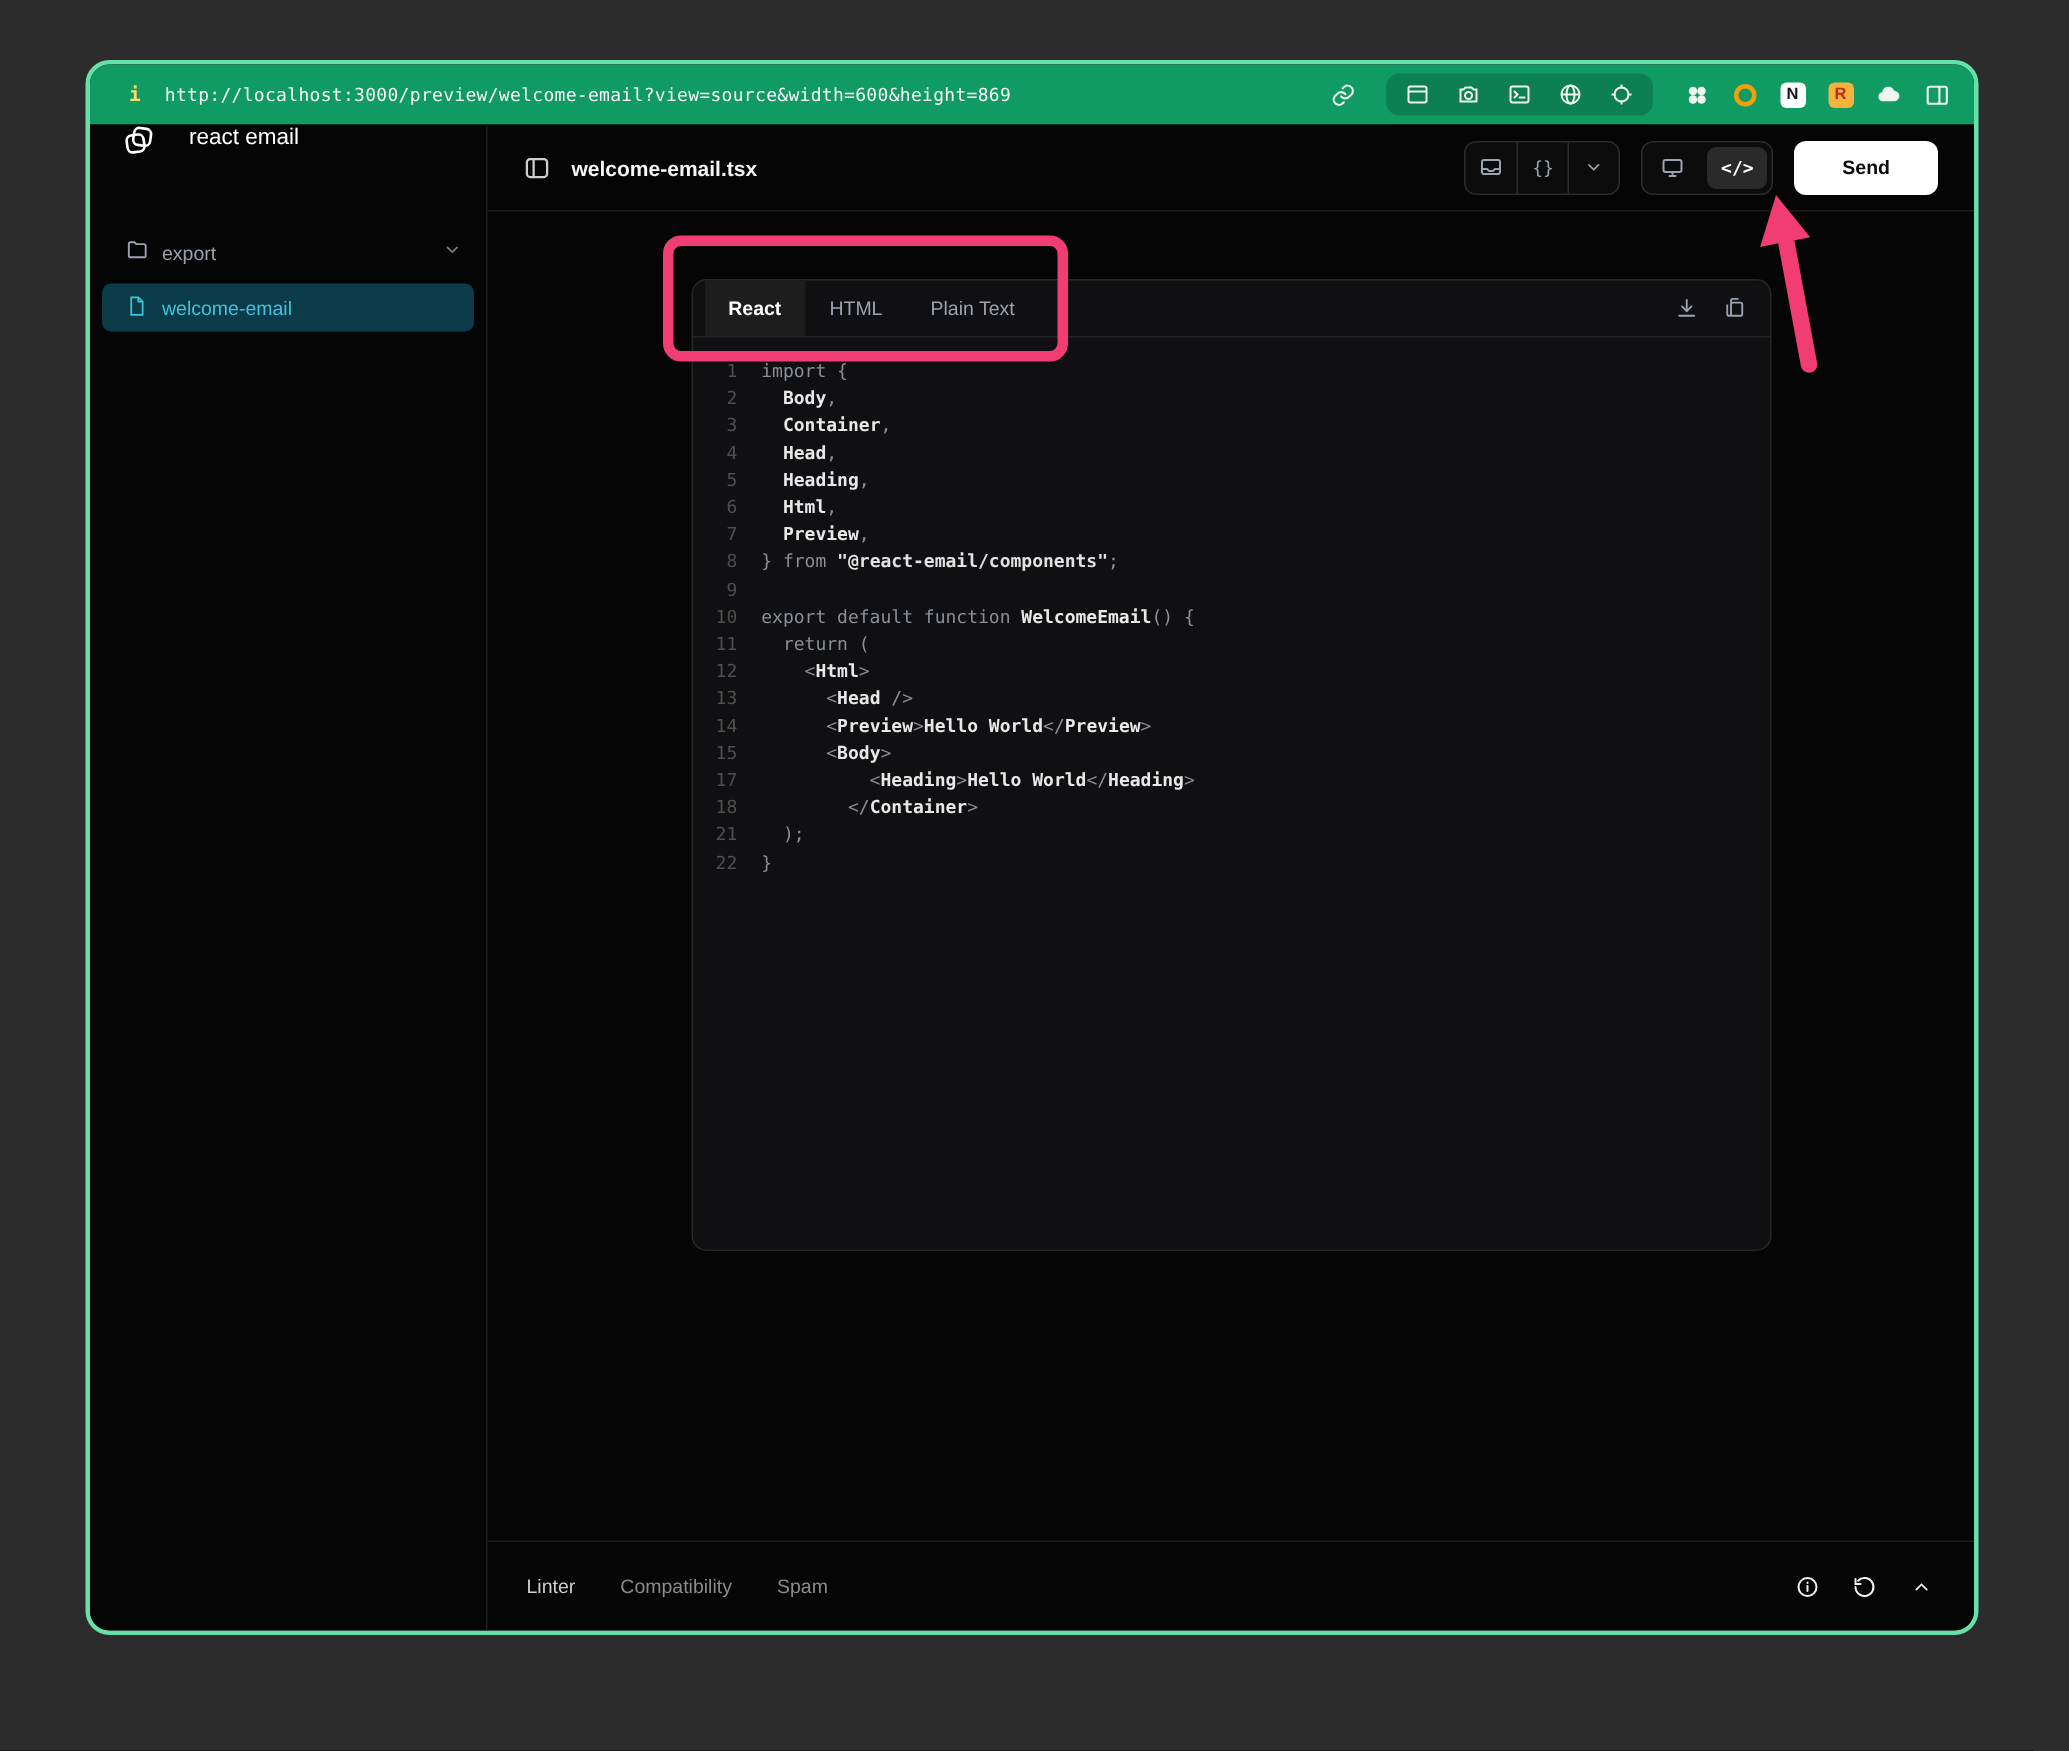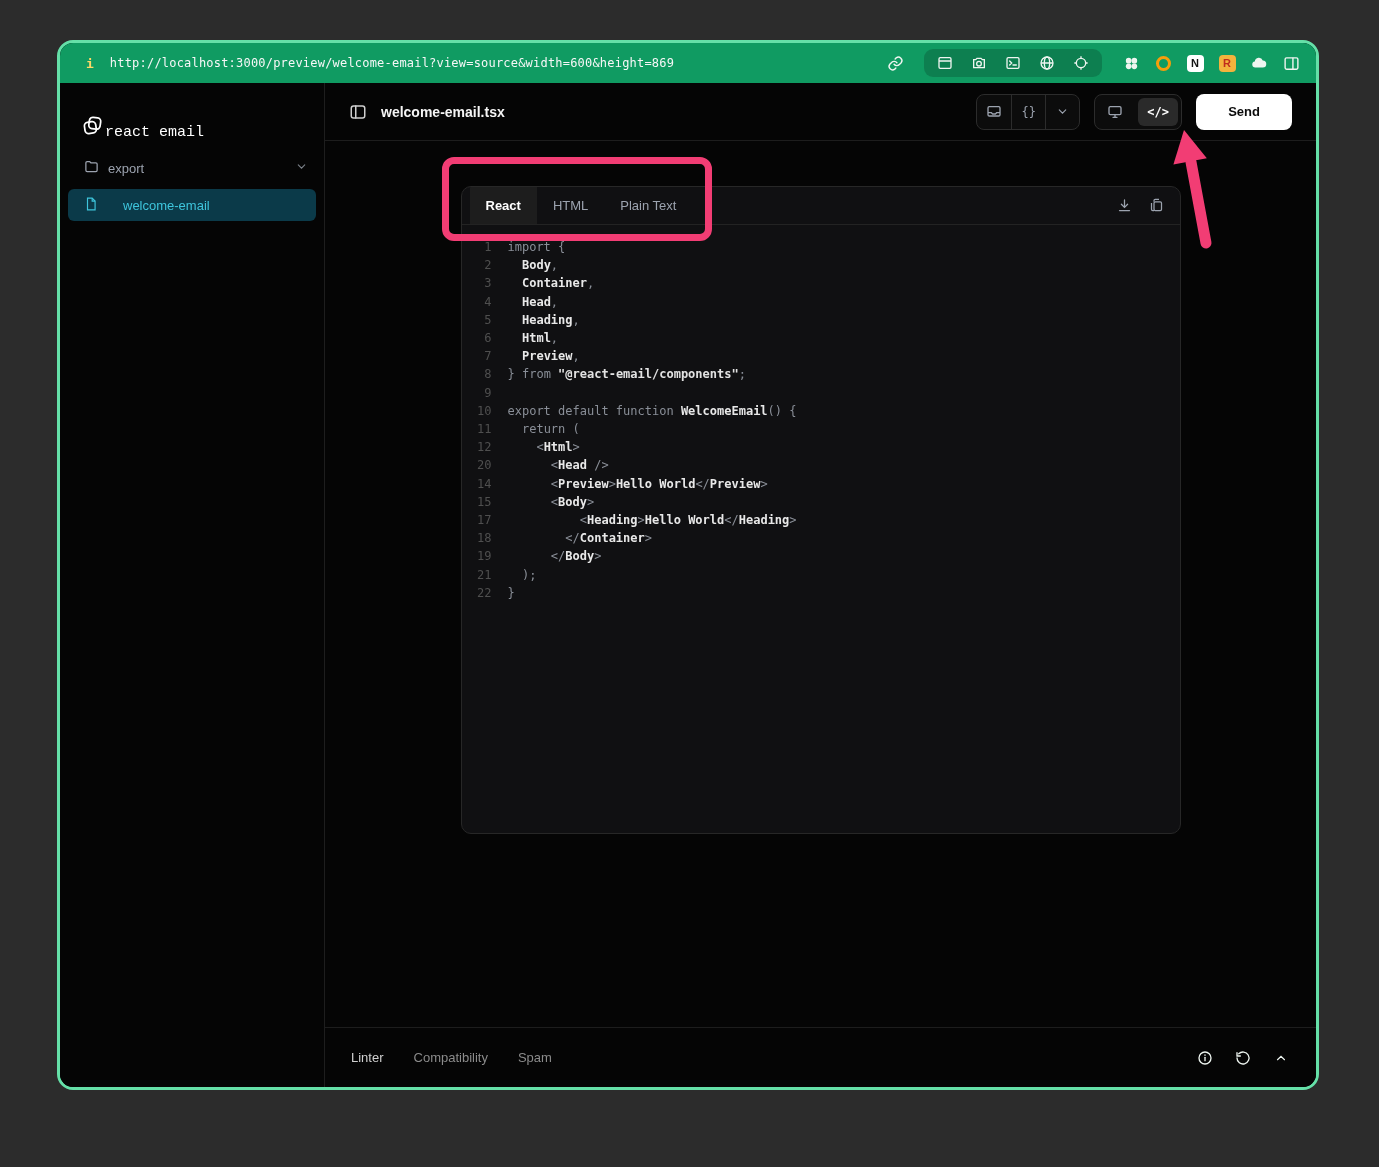--- a/index.html
+++ b/index.html
@@ -48,30 +48,30 @@
   .tile{ width:17px; height:17px; border-radius:4px; display:flex; align-items:center; justify-content:center; font-size:11px; font-weight:700; }
   .tile-n{ background:#ffffff; color:#141414; }
   .tile-r{ background:#f3b33d; color:#c02c1d; }
   .ring{ width:15px; height:15px; border-radius:50%; border:3px solid #f59e0b; }
 
   
   .app{ display:flex; height:calc(100% - 40px); background:#050505; }
 
   
   .sidebar{ width:265px; border-right:1px solid #1e1e1e; display:flex; flex-direction:column; }
-  .logo-row{ height:58px; display:flex; align-items:flex-end; gap:2px; padding:0 22px;font-family:Liberation Mono, monospace; }
+  .logo-row{ height:58px; display:flex; align-items:flex-start; gap:23px; padding:0 22px; }
   .logo-glyph{ color:#fff; }
   .logo-text{ color:#ffffff; font-size:15px; }
   .folder-row{
     display:flex; align-items:center; gap:9px; padding:0 16px 0 24px; height:34px; margin-top:10px;
     color:var(--muted); font-size:13px; cursor:pointer;
   }
   .folder-row .chev{ margin-left:auto; color:#7b8189; }
   .email-item{
-    display:flex; align-items:center; gap:25px; height:32px; margin:4px 8px 0 8px; padding:0 16px;
+    display:flex; align-items:center; gap:10px; height:32px; margin:4px 8px 0 8px; padding:0 16px;
     border-radius:6px; background:var(--sel-bg); color:var(--sel-fg); font-size:13px; cursor:pointer;
   }
 
   
   .main{ flex:1; display:flex; flex-direction:column; min-width:0; }
   .main-header{
     height:58px; border-bottom:1px solid #1d1d1d; display:flex; align-items:center;
     padding:0 24px; gap:14px;
   }
   .collapse-btn{ color:#cfcfcf; display:flex; cursor:pointer; }
@@ -325,26 +325,25 @@
                 <div class="code-line"><span class="ln">3</span><span class="lt"><span class="t-pn">  </span><span class="t-cp">Container</span><span class="t-pn">,</span></span></div>
                 <div class="code-line"><span class="ln">4</span><span class="lt"><span class="t-pn">  </span><span class="t-cp">Head</span><span class="t-pn">,</span></span></div>
                 <div class="code-line"><span class="ln">5</span><span class="lt"><span class="t-pn">  </span><span class="t-cp">Heading</span><span class="t-pn">,</span></span></div>
                 <div class="code-line"><span class="ln">6</span><span class="lt"><span class="t-pn">  </span><span class="t-cp">Html</span><span class="t-pn">,</span></span></div>
                 <div class="code-line"><span class="ln">7</span><span class="lt"><span class="t-pn">  </span><span class="t-cp">Preview</span><span class="t-pn">,</span></span></div>
                 <div class="code-line"><span class="ln">8</span><span class="lt"><span class="t-pn">} </span><span class="t-kw">from </span><span class="t-st">"@react-email/components"</span><span class="t-pn">;</span></span></div>
                 <div class="code-line"><span class="ln">9</span><span class="lt"> </span></div>
                 <div class="code-line"><span class="ln">10</span><span class="lt"><span class="t-kw">export default function </span><span class="t-cp">WelcomeEmail</span><span class="t-pn">() {</span></span></div>
                 <div class="code-line"><span class="ln">11</span><span class="lt"><span class="t-pn">  </span><span class="t-kw">return</span><span class="t-pn"> (</span></span></div>
                 <div class="code-line"><span class="ln">12</span><span class="lt"><span class="t-pn">    &lt;</span><span class="t-cp">Html</span><span class="t-pn">&gt;</span></span></div>
-                <div class="code-line"><span class="ln">20</span><span class="lt"><span class="t-pn">      &lt;</span><span class="t-cp">Head</span><span class="t-pn"> /&gt;</span></span></div>
+                <div class="code-line"><span class="ln">13</span><span class="lt"><span class="t-pn">      &lt;</span><span class="t-cp">Head</span><span class="t-pn"> /&gt;</span></span></div>
                 <div class="code-line"><span class="ln">14</span><span class="lt"><span class="t-pn">      &lt;</span><span class="t-cp">Preview</span><span class="t-pn">&gt;</span><span class="t-tx">Hello World</span><span class="t-pn">&lt;/</span><span class="t-cp">Preview</span><span class="t-pn">&gt;</span></span></div>
                 <div class="code-line"><span class="ln">15</span><span class="lt"><span class="t-pn">      &lt;</span><span class="t-cp">Body</span><span class="t-pn">&gt;</span></span></div>
                 <div class="code-line"><span class="ln">17</span><span class="lt"><span class="t-pn">          &lt;</span><span class="t-cp">Heading</span><span class="t-pn">&gt;</span><span class="t-tx">Hello World</span><span class="t-pn">&lt;/</span><span class="t-cp">Heading</span><span class="t-pn">&gt;</span></span></div>
                 <div class="code-line"><span class="ln">18</span><span class="lt"><span class="t-pn">        &lt;/</span><span class="t-cp">Container</span><span class="t-pn">&gt;</span></span></div>
-                <div class="code-line"><span class="ln">19</span><span class="lt"><span class="t-pn">      &lt;/</span><span class="t-cp">Body</span><span class="t-pn">&gt;</span></span></div>
                 <div class="code-line"><span class="ln">21</span><span class="lt"><span class="t-pn">  );</span></span></div>
                 <div class="code-line"><span class="ln">22</span><span class="lt"><span class="t-pn">}</span></span></div>
               </div>
           </div>
         </div>
       </section>
 
       <footer class="bottom-bar">
         <span class="bottom-tab first">Linter</span>
         <span class="bottom-tab">Compatibility</span>

